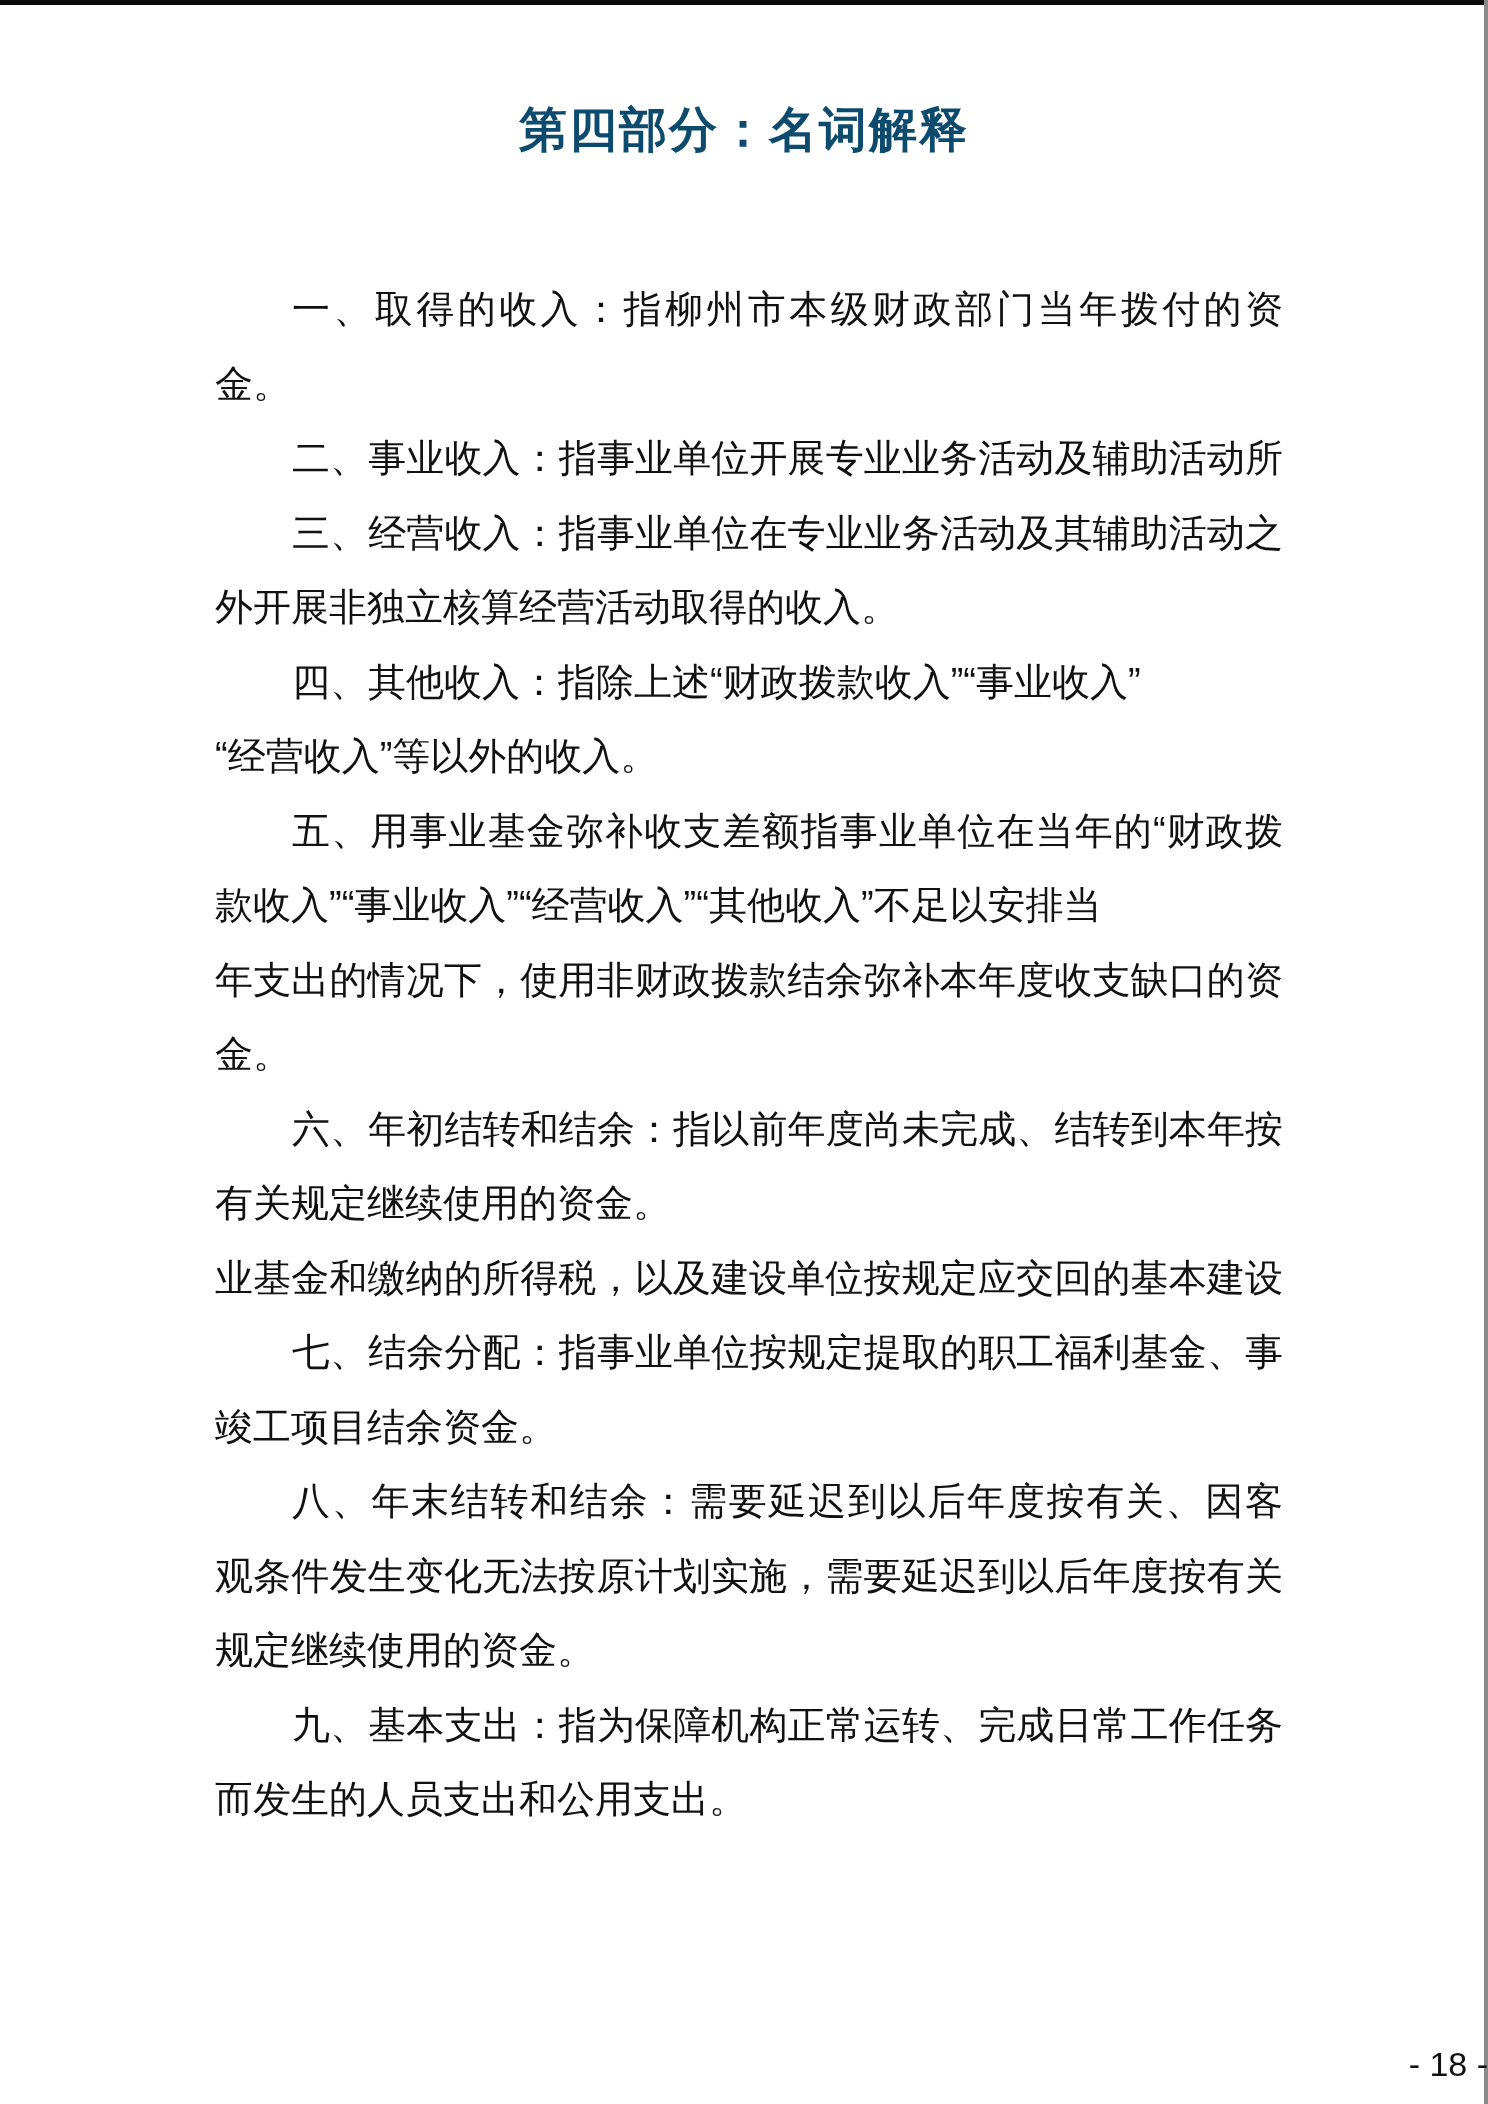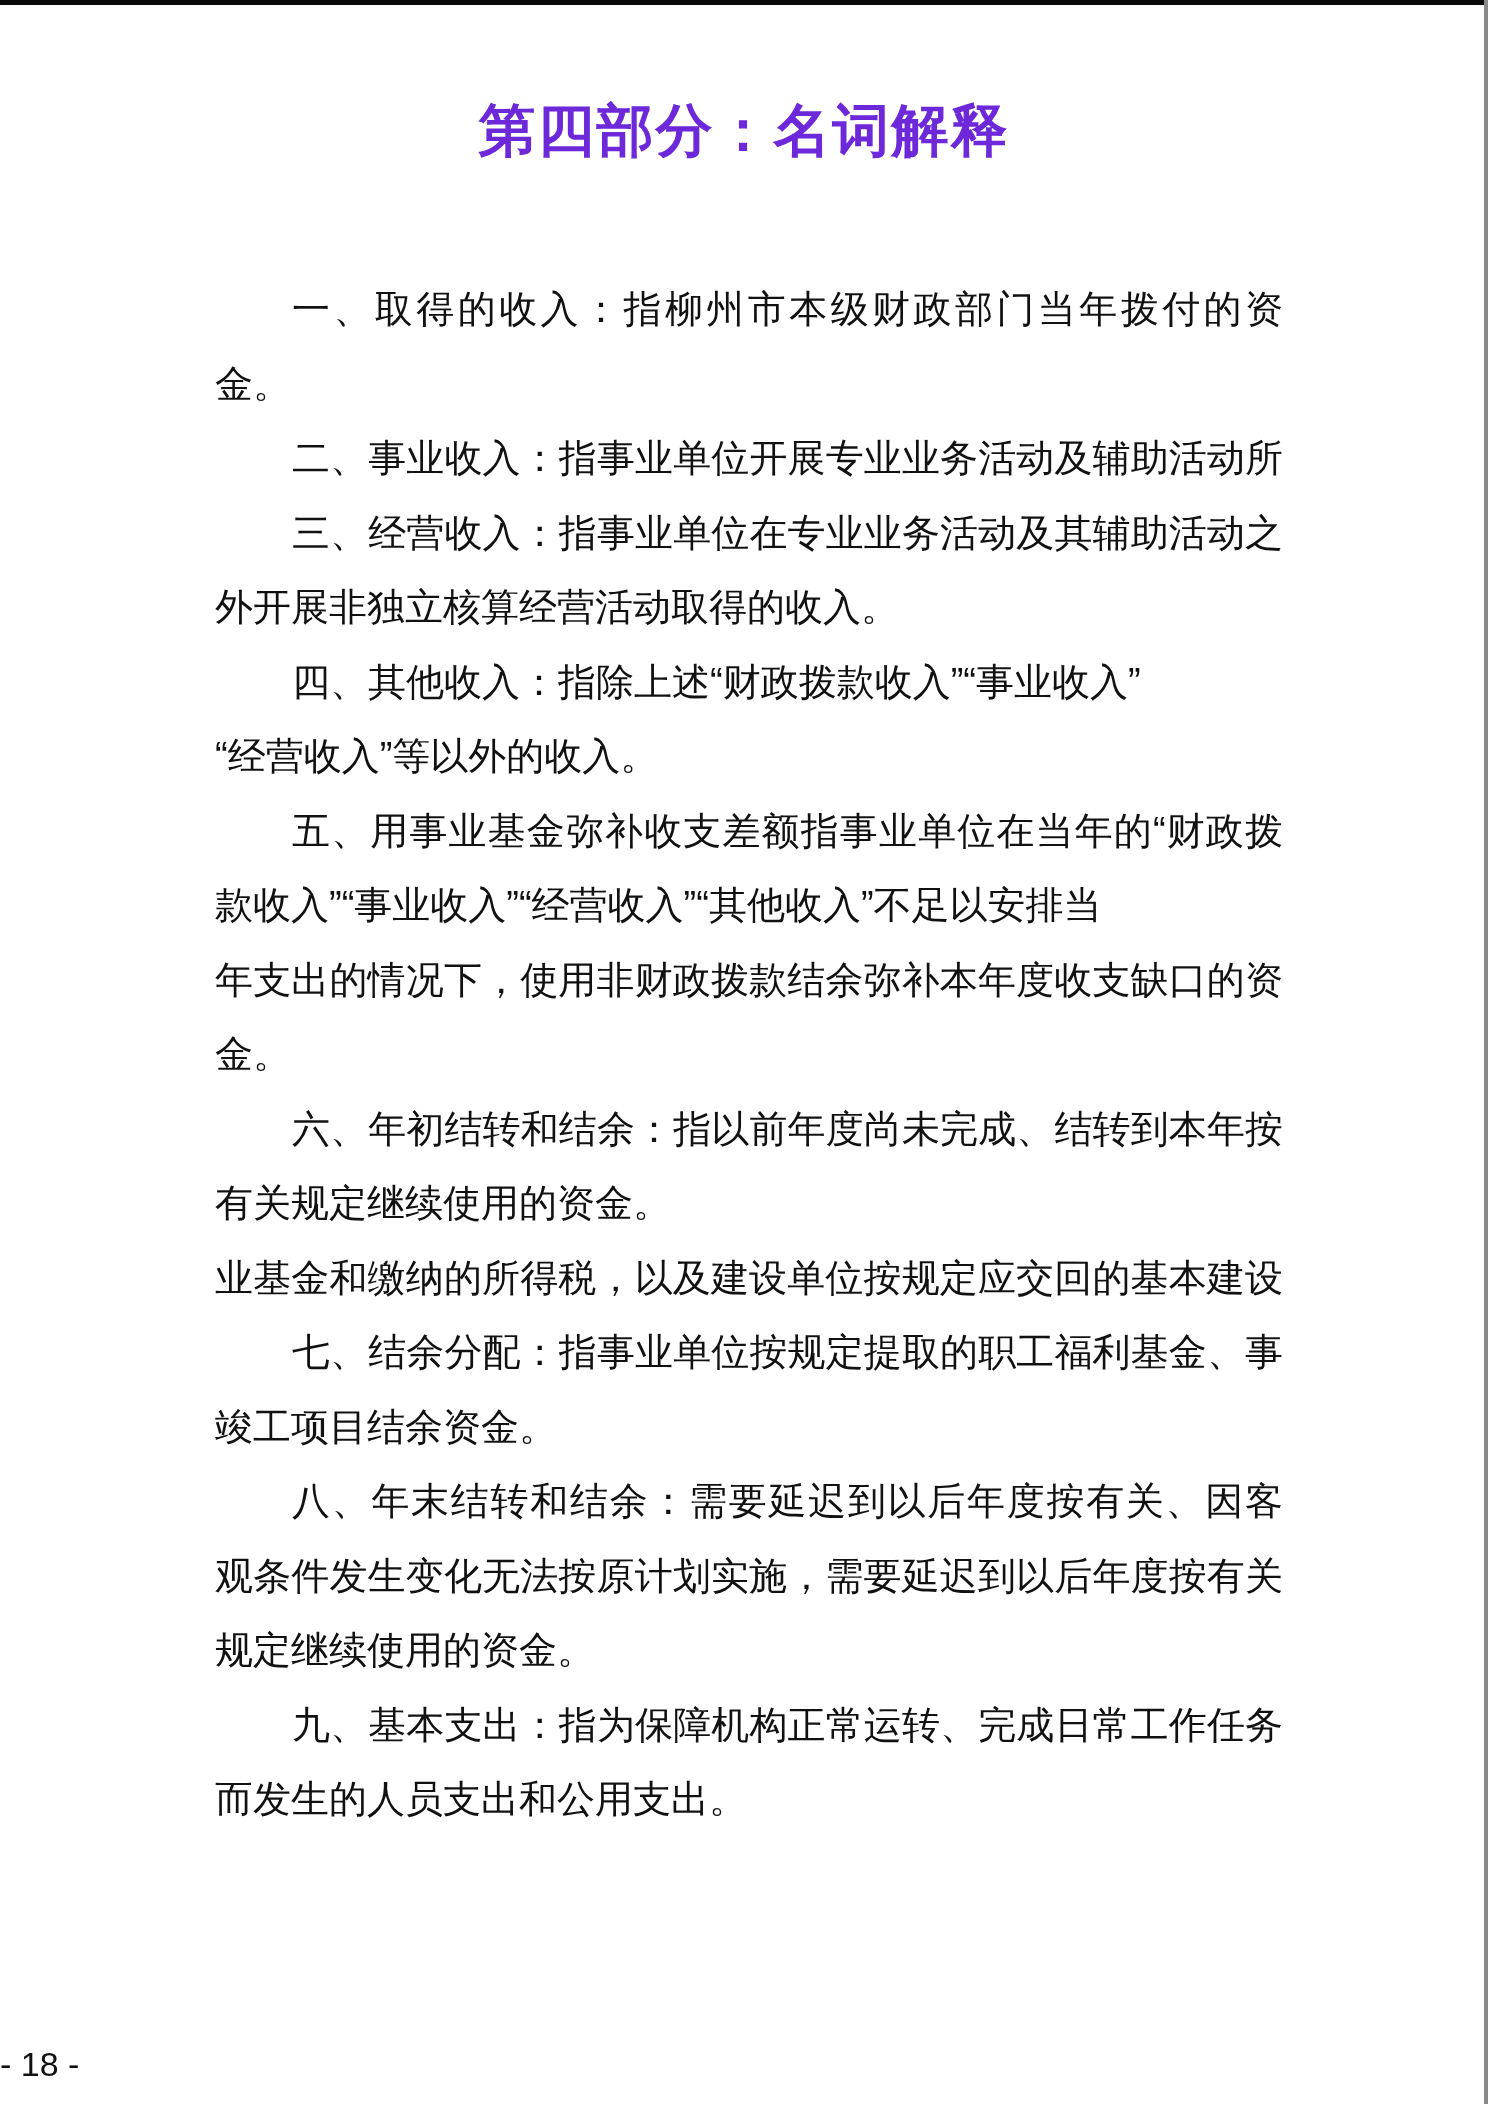--- a/index.html
+++ b/index.html
@@ -27,25 +27,25 @@
     top: 0; right: 0;
     width: 4px; height: 100%;
     background: #8a8a8a;
   }
   .doc-title {
     position: absolute;
     top: 98px;
     left: 0;
     width: 100%;
     text-align: center;
-    font-size: 57px;
+    font-size: 48px;
     line-height: 64px;
     font-weight: bold;
     letter-spacing: 2px;
-    color: #6d28d9;
+    color: #0c4a6e;
     white-space: nowrap;
   }
   .body-text {
     position: absolute;
     top: 272px;
     left: 215px;
     width: 1068px;
     color: #111111;
   }
   .line {
@@ -61,21 +61,21 @@
     text-align-last: justify;
     text-justify: inter-character;
   }
   .line.indent { padding-left: 77px; }
   .line.fill.indent { width: 991px; }
   .page-footer {
     position: absolute;
     top: 2044px;
     left: 0;
     width: 100%;
-    text-align: left;
+    text-align: right;
     font-size: 34px;
     line-height: 40px;
     color: #111111;
   }
 </style>
 </head>
 <body>
 
 <div class="page">
 

